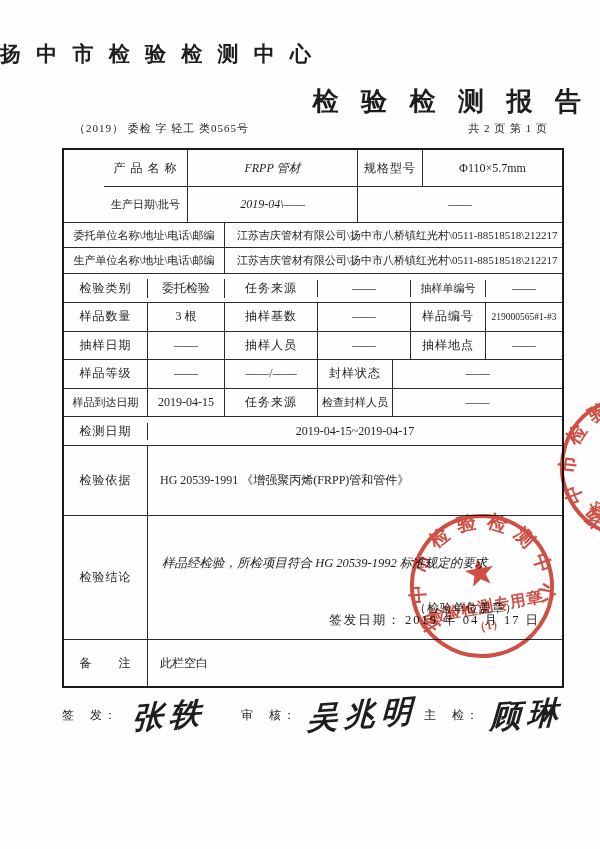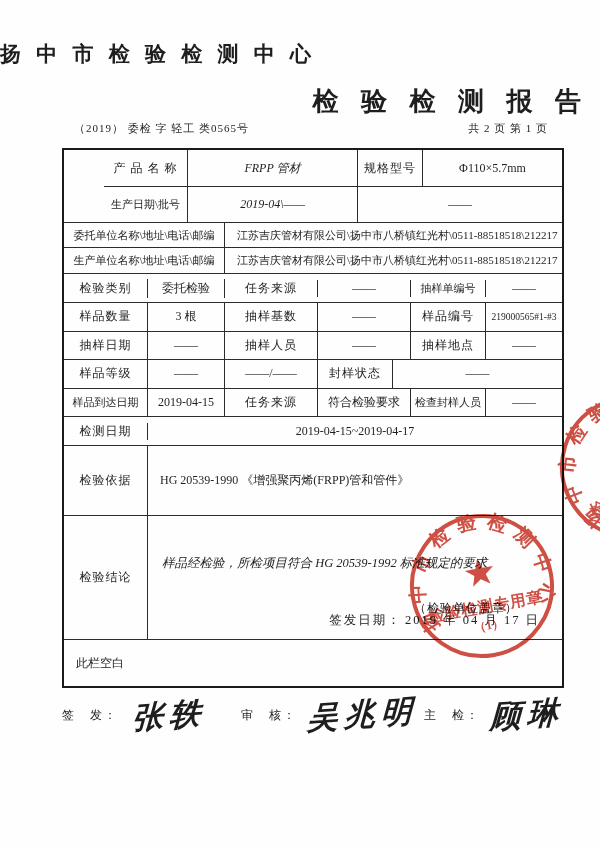--- a/index.html
+++ b/index.html
@@ -165,48 +165,48 @@
       <div class="cell wC2">——</div>
       <div class="cell wC4">——/——</div>
       <div class="cell lab wC5">封样状态</div>
       <div class="cell wC6">——</div>
     </div>
 
     <div class="row h28">
       <div class="cell lab wC1 small">样品到达日期</div>
       <div class="cell wC2">2019-04-15</div>
       <div class="cell lab wC3">任务来源</div>
-      <div class="cell wC4">符合检验要求</div>
       <div class="cell lab wC5 small">检查封样人员</div>
       <div class="cell wC6">——</div>
     </div>
 
     <div class="row h29">
       <div class="cell lab wD1">检测日期</div>
       <div class="cell wD2">2019-04-15~2019-04-17</div>
     </div>
 
     <div class="row h70">
       <div class="cell lab wD1">检验依据</div>
-      <div class="cell wD2 left">HG 20539-1990 《增强聚丙烯(FRPP)管和管件》</div>
+      <div class="cell wD2 left">HG 20539-1991 《增强聚丙烯(FRPP)管和管件》</div>
     </div>
 
     <div class="row h124">
       <div class="cell lab wD1">检验结论</div>
       <div class="cell wD2 conclusion">
         <div class="conclusion-text">样品经检验，所检项目符合 HG 20539-1992 标准规定的要求</div>
         <div class="stamp-note">（检验单位盖章）</div>
         <div class="issue-line">
           <span>签发日期：</span>
           <span>2019 年 04 月 17 日</span>
         </div>
       </div>
     </div>
 
     <div class="row h47">
+      <div class="cell lab wD1">备　　注</div>
       <div class="cell wD2 left">此栏空白</div>
     </div>
 
   </div>
 
   <div class="sign-row">
     <span class="sig-label">签　发：</span>
     <span class="sig-name sig1">张轶</span>
     <span class="sig-label">审　核：</span>
     <span class="sig-name sig2">吴兆明</span>

